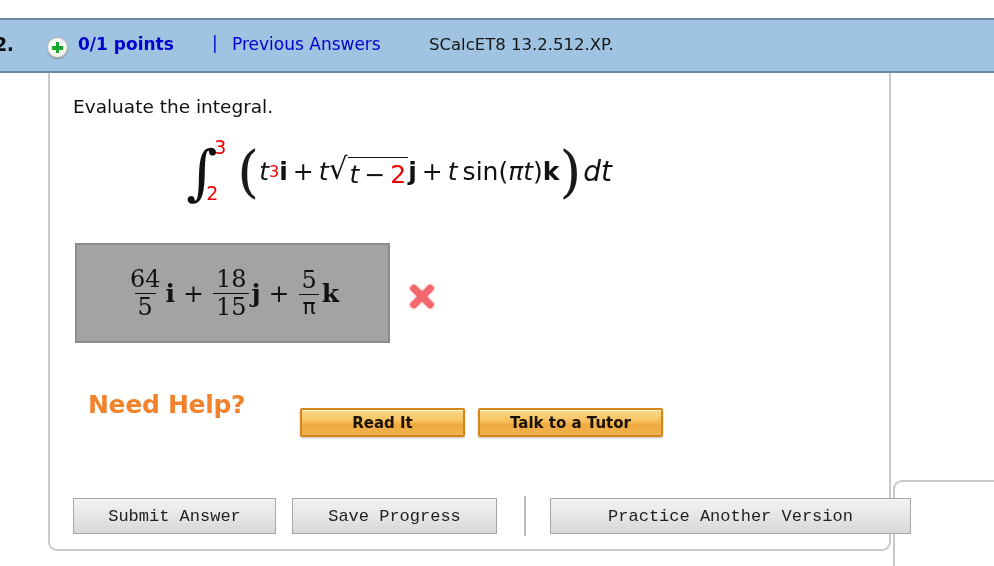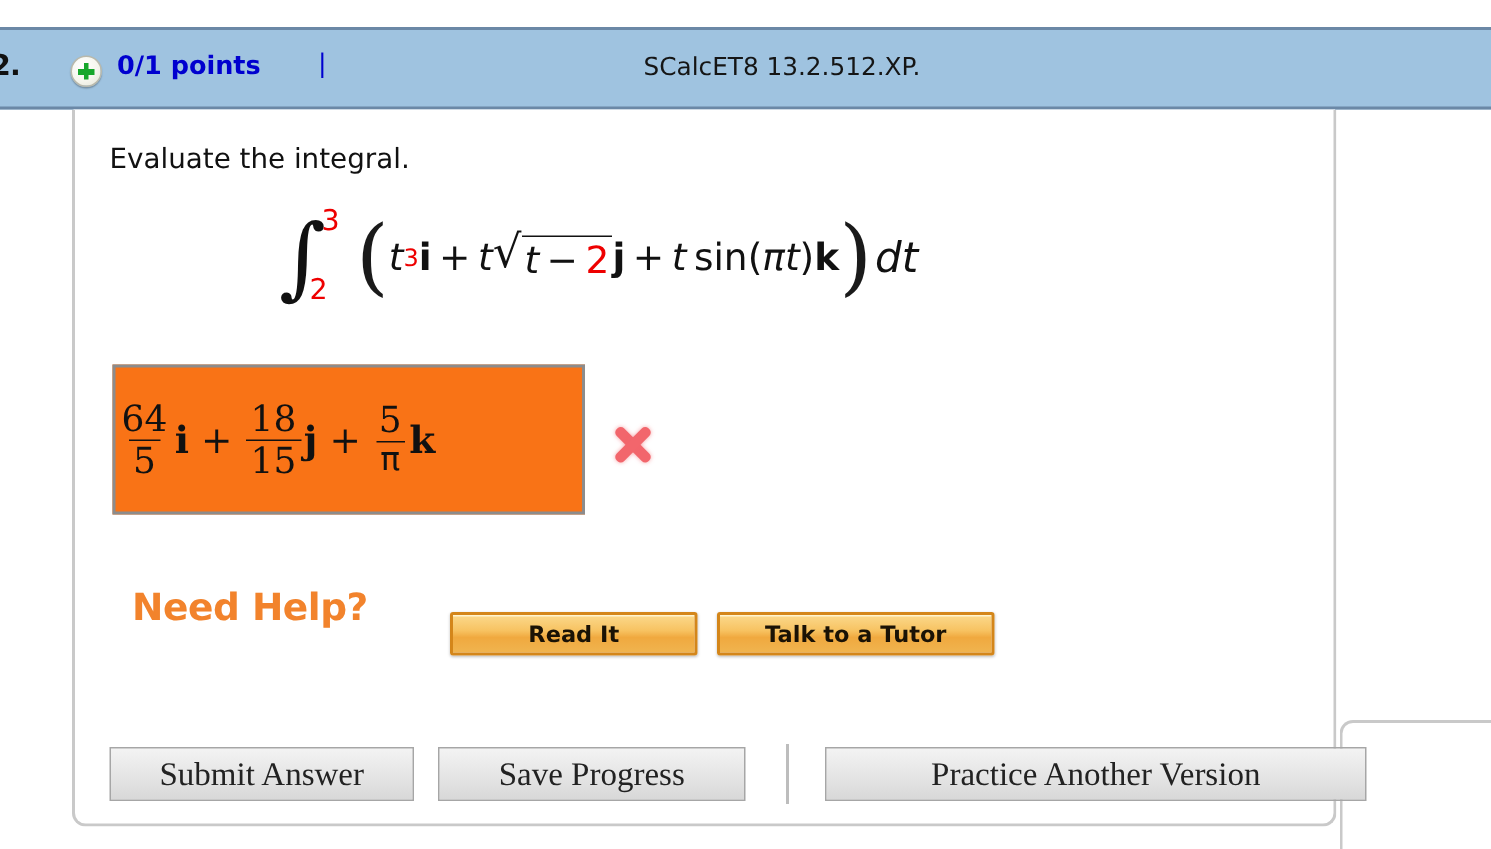--- a/index.html
+++ b/index.html
@@ -241,23 +241,24 @@
 
   
   #answer-box {
     position: absolute;
     left: 75px;
     top: 243px;
     width: 315px;
     height: 100px;
     border: 2px solid #8c8c8c;
     box-sizing: border-box;
-    background: #f97316;
-    display: flex;
-    align-items: center;
+    background: #a3a3a3;
+    display: flex;
+    align-items: center;
+    justify-content: center;
   }
   #answer-expression {
     font-family: "DejaVu Serif", "Liberation Serif", serif;
     font-size: 24px;
     color: #111;
     display: flex;
     align-items: center;
     white-space: nowrap;
   }
   .frac {
@@ -350,24 +351,24 @@
   .action-btn {
     position: absolute;
     top: 498px;
     height: 36px;
     background: linear-gradient(to bottom, #f3f3f3 0%, #e6e6e6 50%, #d8d8d8 100%);
     border: 1px solid #a6a6a6;
     box-sizing: border-box;
     display: flex;
     align-items: center;
     justify-content: center;
-    font-size: 22px;
+    font-size: 17px;
     color: #222;
     cursor: pointer;
-    font-family: Liberation Serif, serif;
+    font-family: Liberation Mono, monospace;
   }
   #submit-answer-button     { left: 73px;  width: 203px; }
   #save-progress-button     { left: 292px; width: 205px; }
   #practice-version-button  { left: 550px; width: 361px; }
   #button-separator {
     position: absolute;
     left: 524px;
     top: 496px;
     width: 2px;
     height: 40px;
@@ -375,20 +376,21 @@
   }
 </style>
 </head>
 <body>
 
 <div id="header-bar">
   <span id="q-number">2.</span>
   <span class="plus-badge"></span>
   <span id="points-label">0/1 points</span>
   <span id="pipe-sep">|</span>
+  <span id="prev-answers">Previous Answers</span>
   <span id="problem-code">SCalcET8 13.2.512.XP.</span>
 </div>
 
 <div id="content-panel"></div>
 <div id="side-panel"></div>
 
 <div id="prompt-text">Evaluate the integral.</div>
 
 <div id="integral-expression">
   <span class="int-sign">∫</span>

